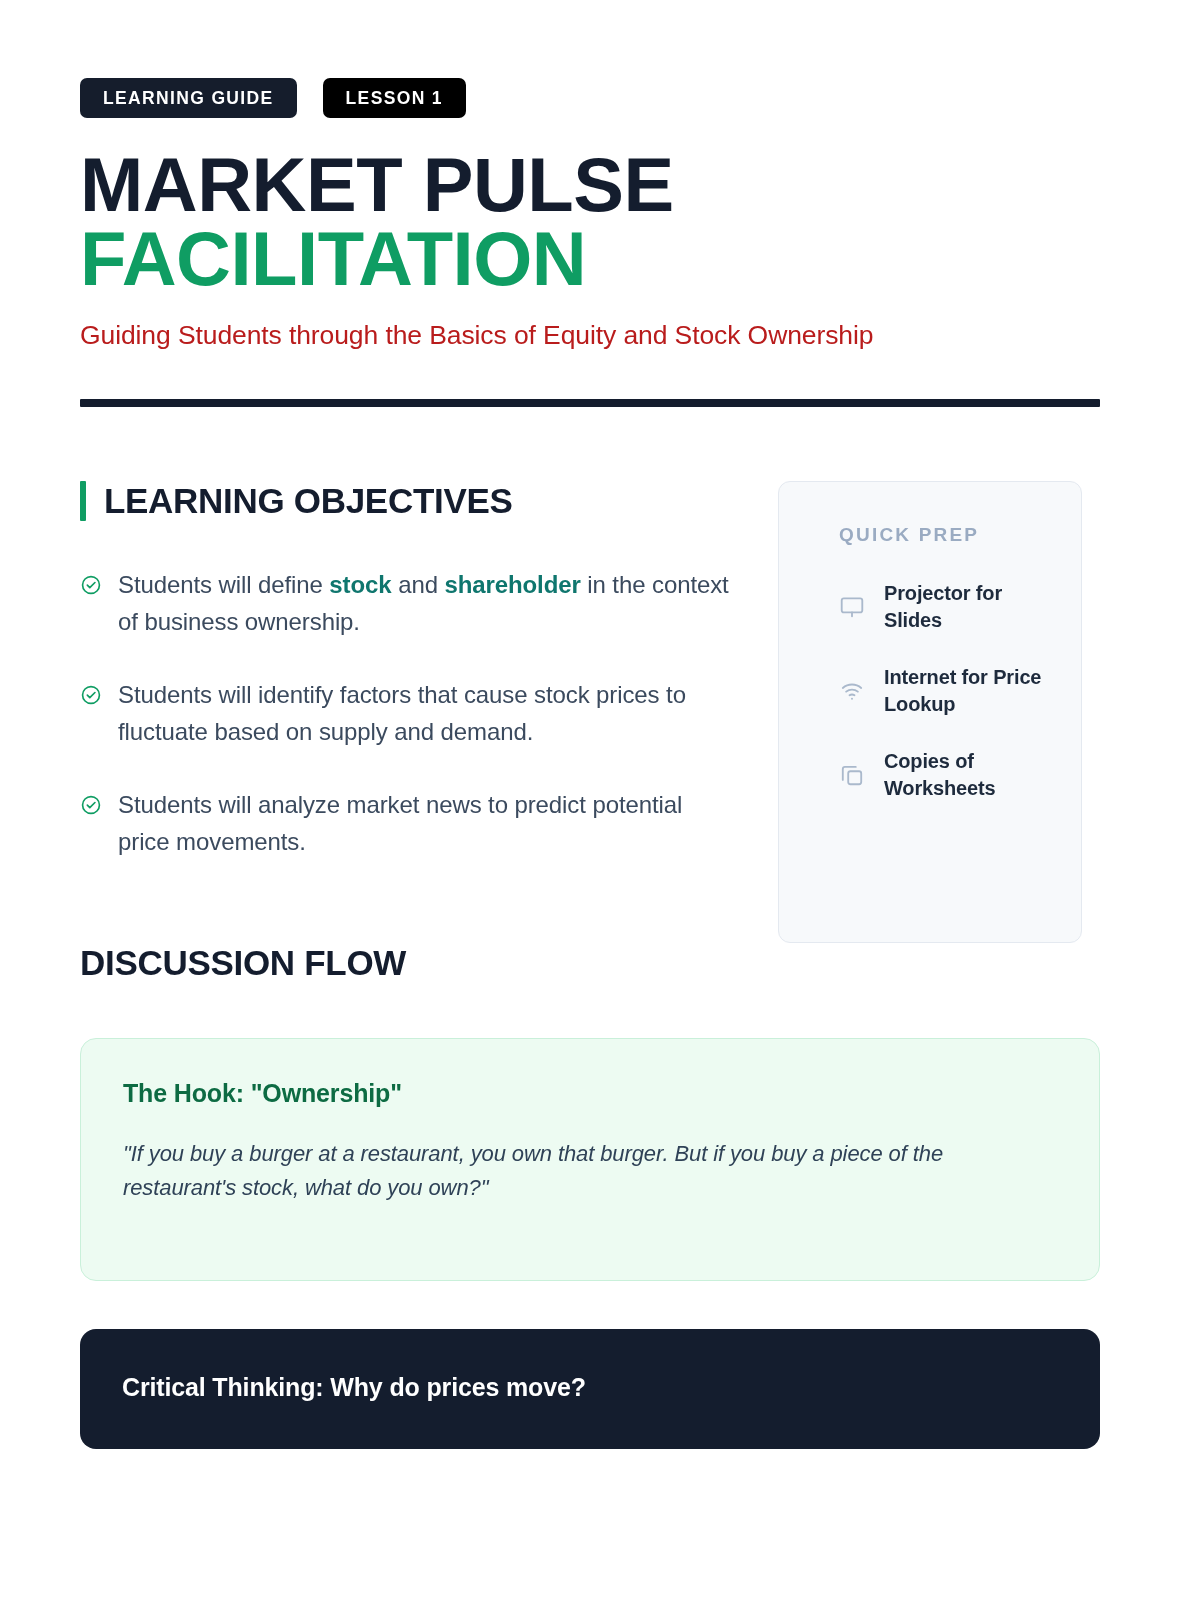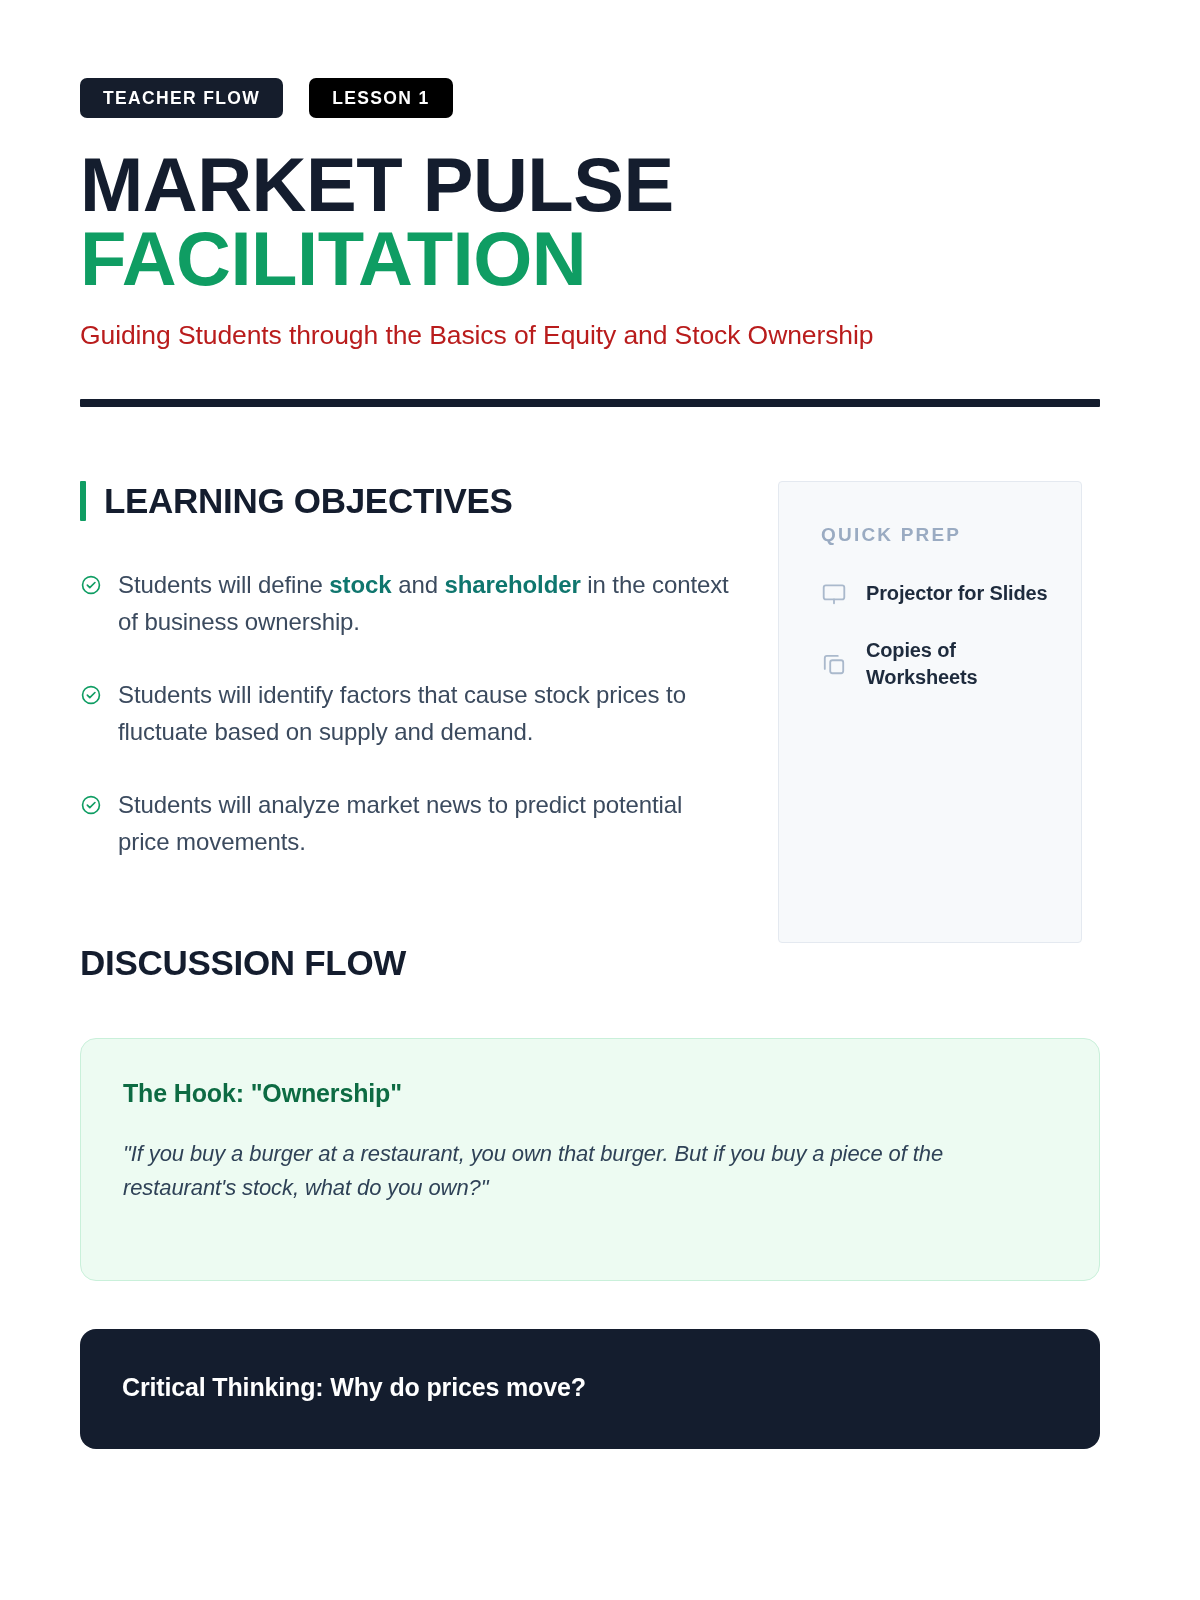--- a/index.html
+++ b/index.html
@@ -120,22 +120,22 @@
     line-height: 1.52;
     color: #3b4a5e;
     letter-spacing: -0.1px;
   }
   .obj-text b { color: #0f766e; font-weight: bold; }
 
   
   .prep-card {
     background: #f7f9fb;
     border: 1.5px solid #e4e9f0;
-    border-radius: 4px;
-    padding: 42px 28px 40px 42px;
+    border-radius: 12px;
+    padding: 42px 28px 40px 60px;
     min-height: 462px;
   }
   .prep-label {
     font-size: 19px;
     font-weight: bold;
     letter-spacing: 2.2px;
     color: #9aabc2;
     margin-bottom: 34px;
   }
   .prep-item {
@@ -210,21 +210,21 @@
     color: #ffffff;
     letter-spacing: -0.15px;
   }
 </style>
 </head>
 <body>
 
 <div class="page">
 
   <div class="badge-row">
-    <span class="badge badge-dark">TEACHER FLOW</span>
+    <span class="badge badge-dark">LEARNING GUIDE</span>
     <span class="badge badge-green">LESSON 1</span>
   </div>
 
   <h1 class="title">
     <span class="title-line1">MARKET PULSE</span>
     <span class="title-line2">FACILITATION</span>
   </h1>
 
   <p class="subtitle">Guiding Students through the Basics of Equity and Stock Ownership</p>
 
@@ -278,20 +278,31 @@
         <div class="prep-item">
           <span class="prep-icon">
             <svg viewBox="0 0 24 24" width="26" height="26" fill="none" stroke="currentColor" stroke-width="1.7" stroke-linecap="round" stroke-linejoin="round">
               <rect x="2.5" y="4" width="19" height="13" rx="2"></rect>
               <path d="M12 17v3.5"></path>
             </svg>
           </span>
           <span class="prep-text">Projector for Slides</span>
         </div>
 
+        <div class="prep-item">
+          <span class="prep-icon">
+            <svg viewBox="0 0 24 24" width="26" height="26" fill="none" stroke="currentColor" stroke-width="1.7" stroke-linecap="round" stroke-linejoin="round">
+              <path d="M3.5 9.2a13 13 0 0 1 17 0"></path>
+              <path d="M6.6 12.6a8.5 8.5 0 0 1 10.8 0"></path>
+              <path d="M9.7 16a4 4 0 0 1 4.6 0"></path>
+              <circle cx="12" cy="19.2" r="0.9" fill="currentColor" stroke="none"></circle>
+            </svg>
+          </span>
+          <span class="prep-text">Internet for Price Lookup</span>
+        </div>
 
         <div class="prep-item">
           <span class="prep-icon">
             <svg viewBox="0 0 24 24" width="26" height="26" fill="none" stroke="currentColor" stroke-width="1.7" stroke-linecap="round" stroke-linejoin="round">
               <rect x="8.5" y="8.5" width="12" height="12" rx="2"></rect>
               <path d="M15.5 4.5H5.5a2 2 0 0 0-2 2v10"></path>
             </svg>
           </span>
           <span class="prep-text">Copies of Worksheets</span>
         </div>

